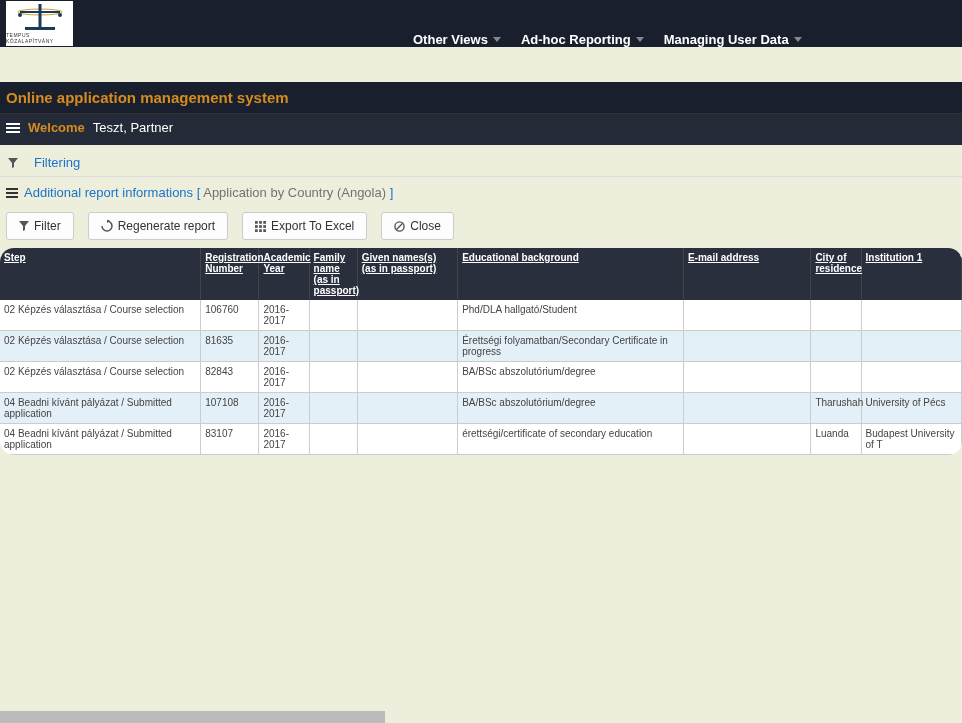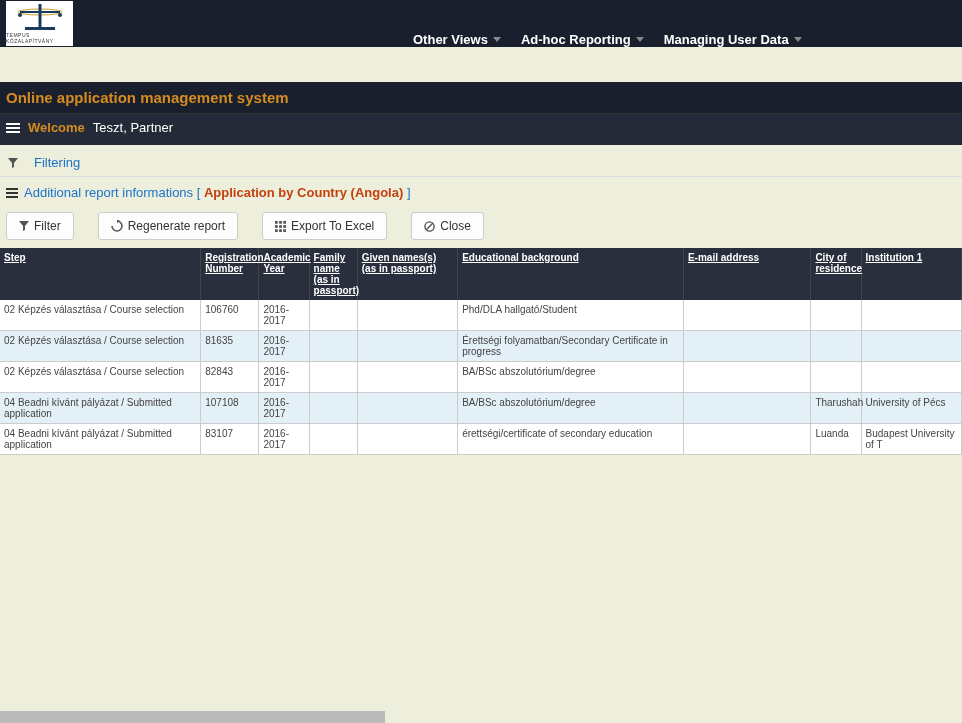--- a/index.html
+++ b/index.html
@@ -75,41 +75,41 @@
     padding: 8px 6px 8px 6px;
     font-size: 13px;
     display: flex;
     align-items: center;
     gap: 6px;
   }
   .info-row .list-icon { width: 12px; height: 10px; display: inline-block; }
   .info-row .list-icon span { display: block; height: 2px; background: #333; margin-bottom: 2px; }
   .info-link { color: #1a73c9; }
   .info-bracket { color: #1a73c9; }
-  .info-bold { color: #c2410c; font-weight: bold; }
+  .info-bold { color: #737373; font-weight: normal; }
   .button-row {
     background: #eeeedd;
     padding: 4px 6px 8px 6px;
     display: flex;
-    gap: 24px;
+    gap: 14px;
   }
   .btn {
     background: #fdfdfd;
     border: 1px solid #ccc;
     border-radius: 3px;
     padding: 6px 12px;
     font-size: 12px;
     cursor: pointer;
     display: flex;
     align-items: center;
     gap: 5px;
     color: #333;
   }
 
-  .table-wrap { overflow-x: auto; }
+  .table-wrap { overflow-x: auto; border-radius: 14px; }
   table.data { border-collapse: collapse; width: 100%; table-layout: fixed; font-size: 10px; }
   table.data thead th {
     background: #2a2f3e;
     color: #fff;
     text-align: left;
     padding: 4px 4px;
     font-weight: bold;
     text-decoration: underline;
     border-right: 1px solid #444;
     vertical-align: top;

